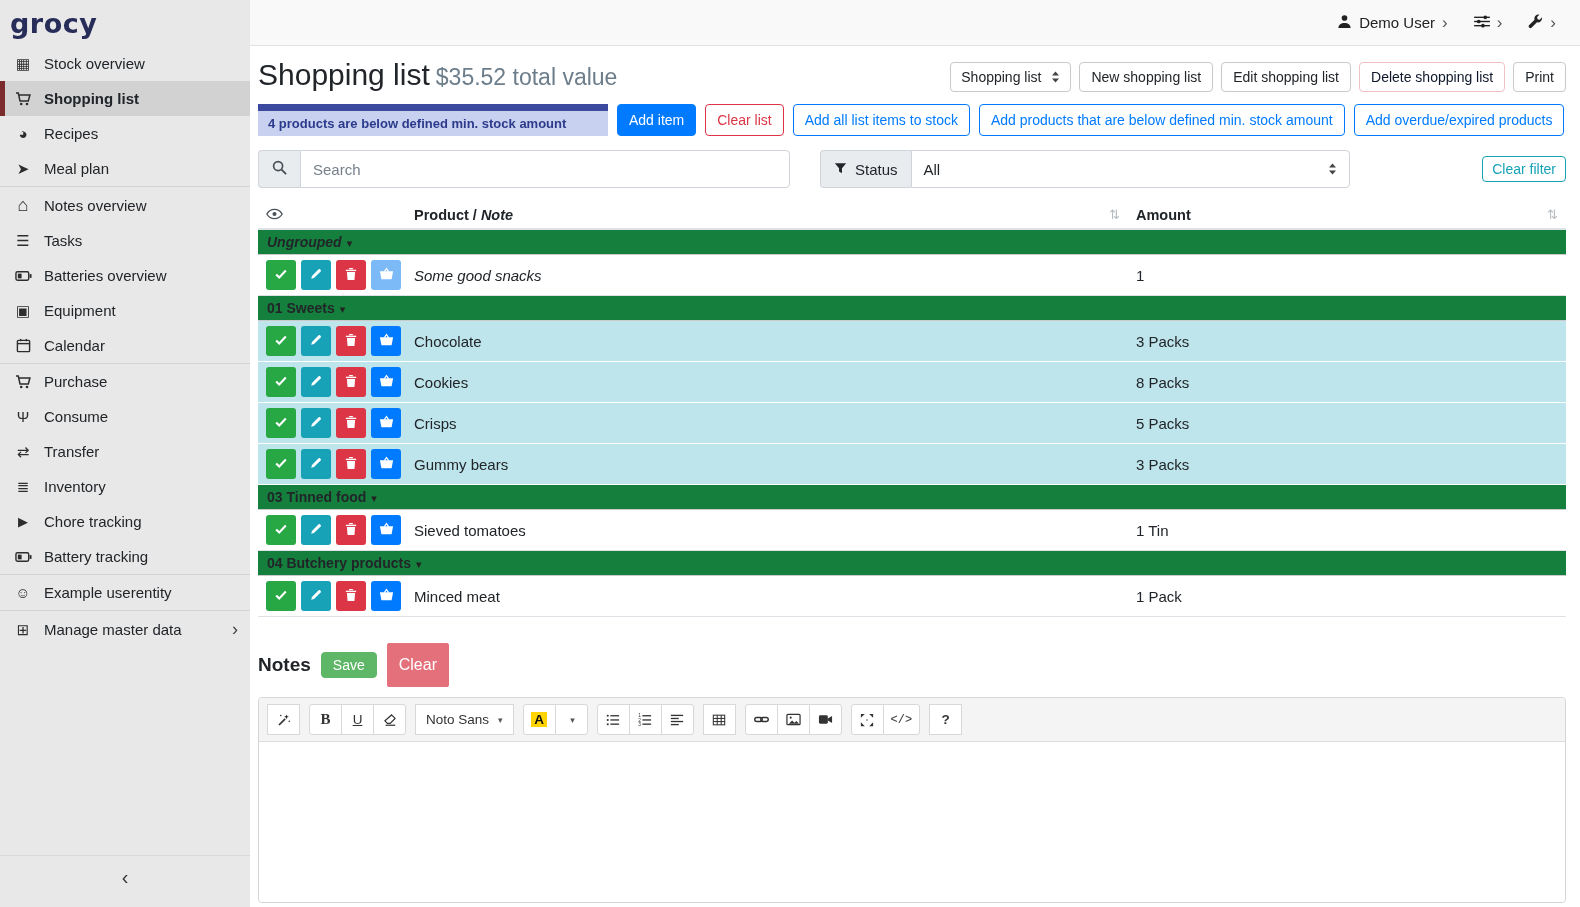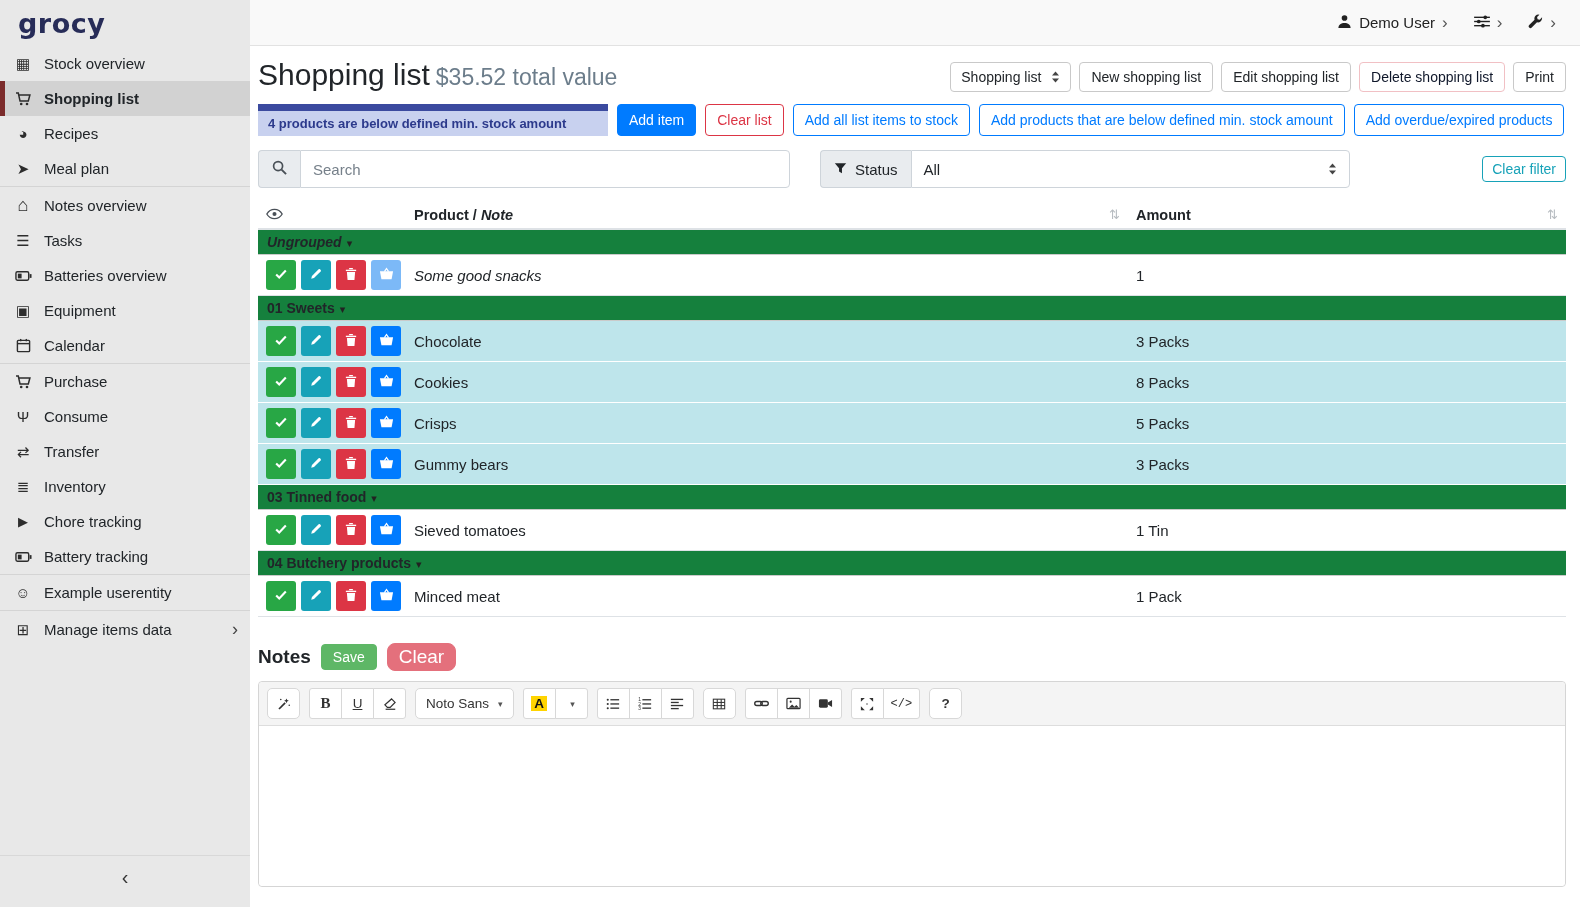--- a/index.html
+++ b/index.html
@@ -2,21 +2,21 @@
 <html style="--c-primary: #007bff; --c-success: #28a745; --c-danger: #dc3545; --c-info: #17a2b8; --c-row-highlight: #bee5eb; --c-alert-bar: #3b4a9f; --c-alert-bg: #c8d1ef; --c-alert-text: #2c3a8c; --c-sidebar-active-border: #7b2b2b; --c-logo: #272c58; --c-highlight-swatch: #ffd400;"><head>
 <meta charset="utf-8">
 <style>
   *{box-sizing:border-box}
   html,body{margin:0;padding:0}
   body{width:1580px;height:907px;font-family:"Liberation Sans","DejaVu Sans",sans-serif;color:#212529;background:#fff;overflow:hidden}
   .app{display:flex;flex-direction:column;height:100%}
 
   
   header{display:flex;height:46px;flex:0 0 46px}
-  .logo-area{width:250px;background:#e8e8e8;display:flex;align-items:center;padding-left:18px;cursor:pointer}
+  .logo-area{width:250px;background:#e8e8e8;display:flex;align-items:center;padding-left:10px;cursor:pointer}
   .logo-text{font-size:27px;font-weight:800;color:var(--c-logo,#272c58);letter-spacing:.5px;font-family:"DejaVu Sans",sans-serif}
   .header-main{flex:1;background:#f9f9f9;border-bottom:1px solid #e2e2e2;display:flex;align-items:center;justify-content:flex-end;gap:26px;padding-right:24px}
   .hdr-group{display:flex;align-items:center;gap:7px;font-size:15px;color:#222;cursor:pointer}
   .hdr-chev{color:#555;font-size:17px;line-height:1}
 
   
   .body-wrap{display:flex;flex:1;min-height:0}
   aside{width:250px;flex:0 0 250px;background:#e8e8e8;display:flex;flex-direction:column}
   .side-item{display:flex;align-items:center;gap:10px;padding:9px 12px;font-size:15px;cursor:pointer}
   .side-item.divider{border-bottom:1px solid #d4d4d4}
@@ -74,31 +74,31 @@
   .abtn.edit{background:var(--c-info,#17a2b8)}
   .abtn.del{background:var(--c-danger,#dc3545)}
   .abtn.stock{background:var(--c-primary,#007bff)}
   .abtn.stock.disabled{background:#7cb9f7}
   .it{font-style:italic}
 
   
   .notes-row{display:flex;align-items:center;gap:10px;margin-top:26px}
   .notes-row h2{margin:0;font-size:19px;font-weight:700}
   .btn-save{background:#5eb766;border:1px solid #5eb766;color:#fff;border-radius:4px;font-size:14px;padding:4px 11px;cursor:pointer;font-family:inherit}
-  .btn-clear{background:#e4707c;border:1px solid #e4707c;color:#fff;border-radius:8px;font-size:19px;padding:2px 11px;cursor:pointer;font-family:inherit}
+  .btn-clear{background:#e4707c;border:1px solid #e4707c;color:#fff;border-radius:2px;font-size:16px;padding:12px 11px;cursor:pointer;font-family:inherit}
 
   
   .editor{margin-top:10px;border:1px solid #d5d5d5;border-radius:4px}
   .editor-toolbar{background:#f4f4f4;border-bottom:1px solid #ddd;padding:6px 8px;display:flex;align-items:center;border-radius:4px 4px 0 0}
   .tb-group{display:inline-flex;margin-right:9px}
   .tb-btn{height:31px;min-width:33px;padding:0 7px;background:#fff;border:1px solid #d8d8d8;color:#333;font-size:13.5px;display:inline-flex;align-items:center;justify-content:center;cursor:pointer;font-family:inherit}
   .tb-btn+.tb-btn{margin-left:-1px}
   .tb-group .tb-btn:first-child{border-radius:3px 0 0 3px}
   .tb-group .tb-btn:last-child{border-radius:0 3px 3px 0}
-  .tb-group .tb-btn:only-child{border-radius:5px}
+  .tb-group .tb-btn:only-child{border-radius:0}
   .tb-font{padding:0 10px;gap:6px}
   .tbB{font-family:"Liberation Serif",serif;font-size:15px}
   .hl-a{background:var(--c-highlight-swatch,#ffd400);padding:0 3px;font-weight:700;color:#111}
   .mini-caret{font-size:9px;color:#555;margin-left:3px}
   .code-txt{font-family:"Liberation Mono",monospace;font-size:12px}
   .editor-area{height:160px;background:#fff;border-radius:0 0 4px 4px}
 </style>
 </head>
 <body>
 
@@ -275,21 +275,21 @@
     <span class="side-icon">
               <span class="gi">☺</span>
             </span>
     <span class="side-label">Example userentity</span>
 
   </div>
           <div class="side-item">
     <span class="side-icon">
               <span class="gi">⊞</span>
             </span>
-    <span class="side-label">Manage items data</span>
+    <span class="side-label">Manage master data</span>
     <span class="side-chevron">›</span>
   </div>
         </nav>
       <div class="side-footer">
         <span>‹</span>
       </div>
     </aside>
 
     <main>
 

